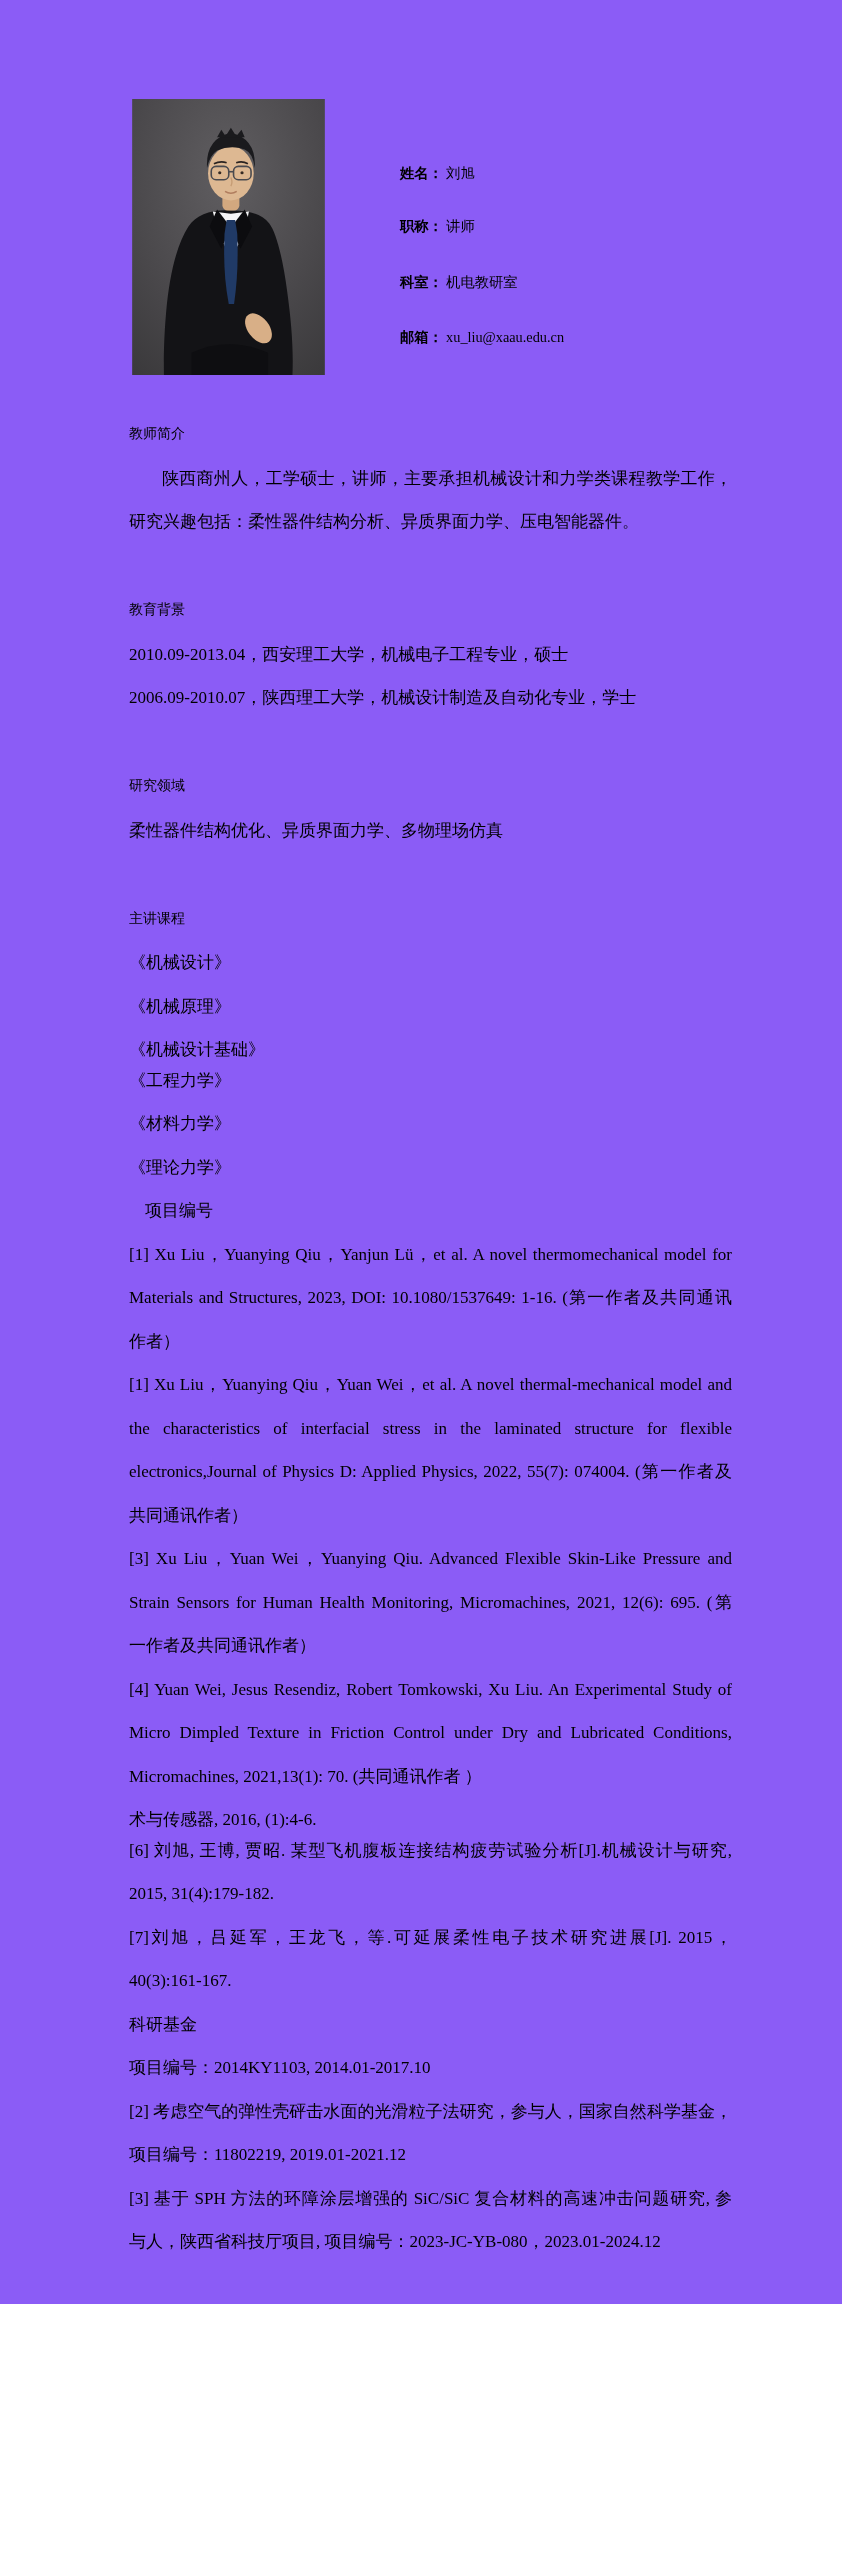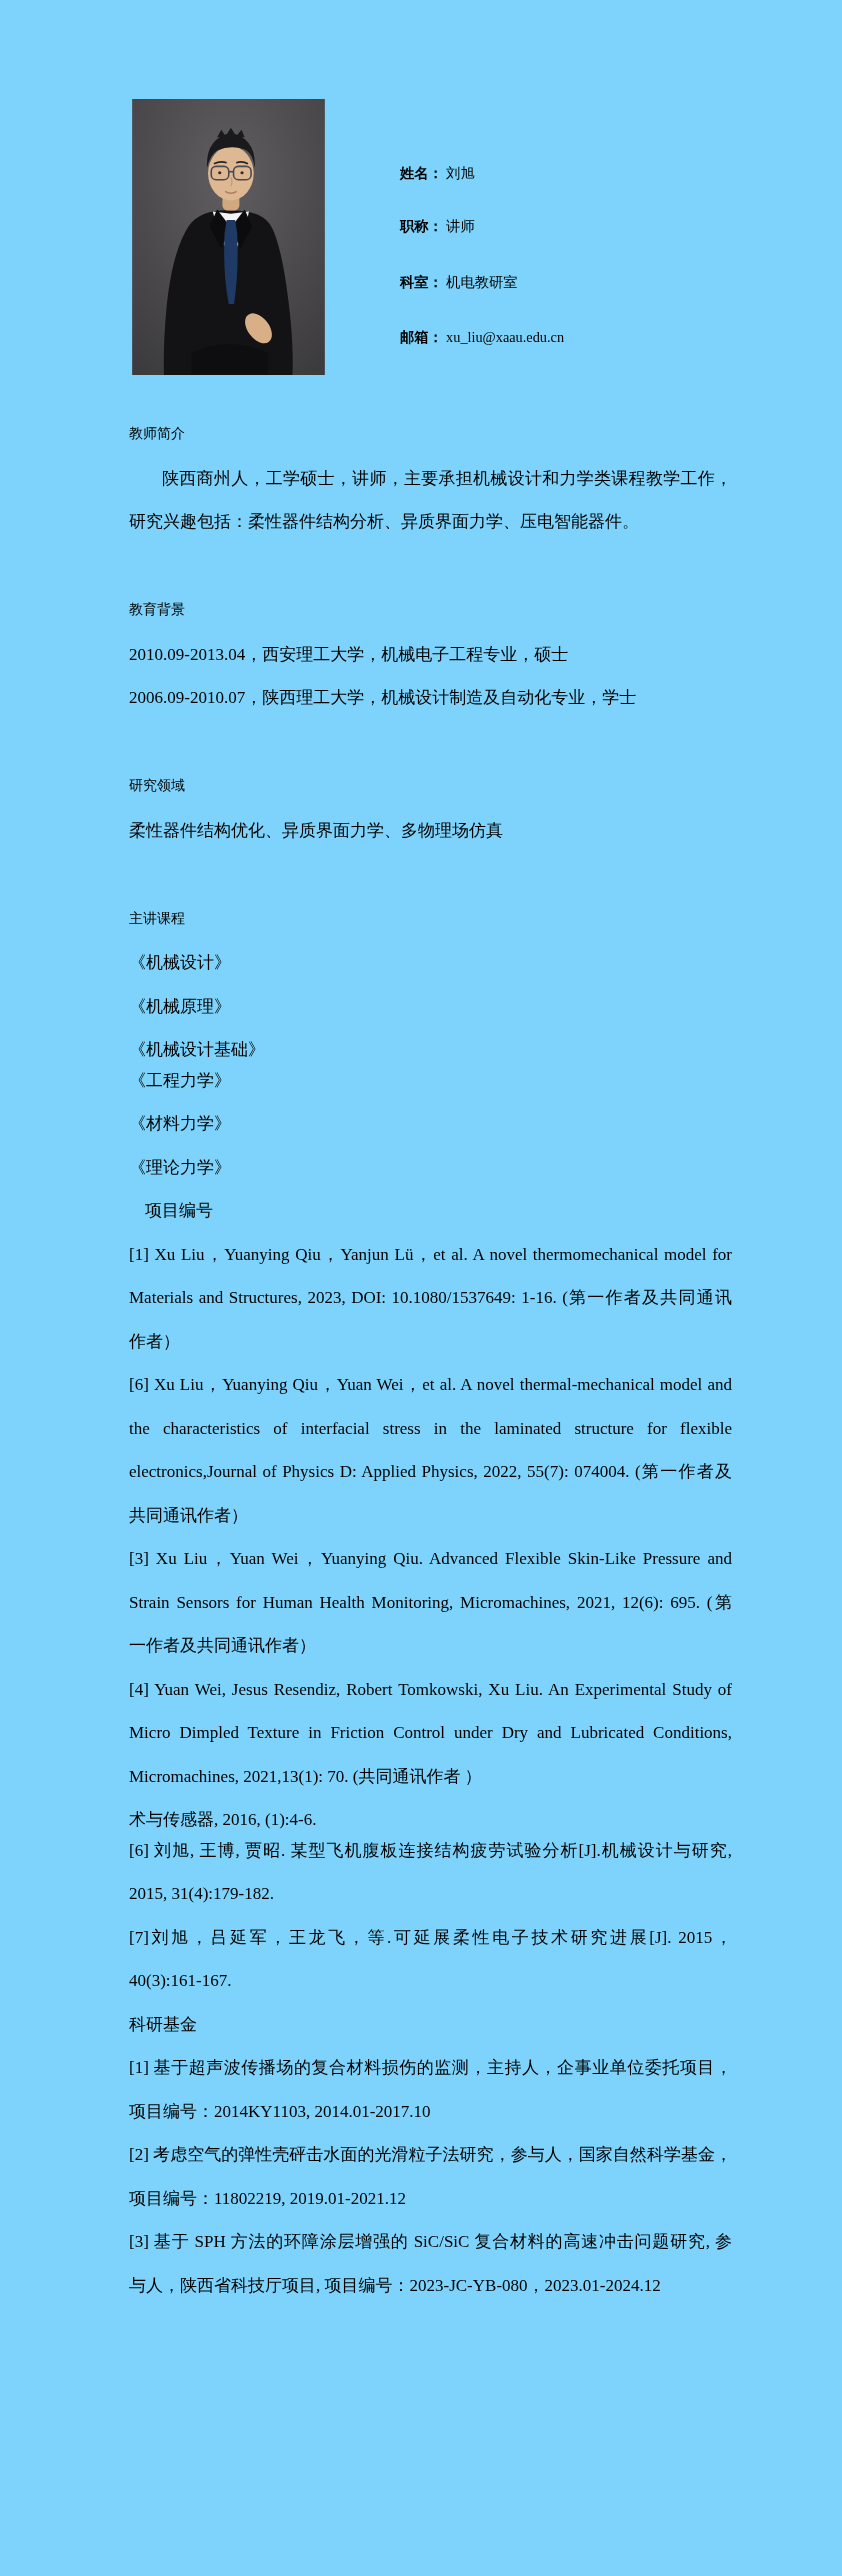--- a/index.html
+++ b/index.html
@@ -1,19 +1,19 @@
 <!DOCTYPE html>
 <html style="font-size:8.5px"><head>
 <meta charset="utf-8">
 <style>
   html,body{margin:0;padding:0;background:#ffffff;}
   .page{
     position:relative;
-    width:842px;height:2576px;
-    background:#7dd3fc;color:#000;
+    width:842px;height:2304px;
+    background:#8b5cf6;color:#000;
     font-family:"Liberation Serif","DejaVu Serif",serif;
     overflow:hidden;box-sizing:border-box;
     padding:99px 110px 0 129px;
   }
   .hero{position:relative;height:276px;}
   .photo{
     position:absolute;left:3.2px;top:0;width:193px;height:276px;
     overflow:hidden;
   }
   .info{position:absolute;left:271px;top:0;right:0;height:276px;}
@@ -111,37 +111,36 @@
       <div class="ln">《机械设计》</div>
       <div class="ln">《机械原理》</div>
       <div class="ln">《机械设计基础》</div>
       <div class="ln tight">《工程力学》</div>
       <div class="ln">《材料力学》</div>
       <div class="ln">《理论力学》</div>
       <div class="ln ind1">项目编号</div>
       <div class="ln j">[1] Xu Liu，Yuanying Qiu，Yanjun Lü，et al. A novel thermomechanical model for</div>
       <div class="ln j">Materials and Structures, 2023, DOI: 10.1080/1537649: 1-16. (第一作者及共同通讯</div>
       <div class="ln">作者）</div>
-      <div class="ln j">[6] Xu Liu，Yuanying Qiu，Yuan Wei，et al. A novel thermal-mechanical model and</div>
+      <div class="ln j">[1] Xu Liu，Yuanying Qiu，Yuan Wei，et al. A novel thermal-mechanical model and</div>
       <div class="ln j">the characteristics of interfacial stress in the laminated structure for flexible</div>
       <div class="ln j">electronics,Journal of Physics D: Applied Physics, 2022, 55(7): 074004. (第一作者及</div>
       <div class="ln">共同通讯作者）</div>
       <div class="ln j">[3] Xu Liu，Yuan Wei，Yuanying Qiu. Advanced Flexible Skin-Like Pressure and</div>
       <div class="ln j">Strain Sensors for Human Health Monitoring, Micromachines, 2021, 12(6): 695. (第</div>
       <div class="ln">一作者及共同通讯作者）</div>
       <div class="ln j">[4] Yuan Wei, Jesus Resendiz, Robert Tomkowski, Xu Liu. An Experimental Study of</div>
       <div class="ln j">Micro Dimpled Texture in Friction Control under Dry and Lubricated Conditions,</div>
       <div class="ln">Micromachines, 2021,13(1): 70. (共同通讯作者 ）</div>
       <div class="ln">术与传感器, 2016, (1):4-6.</div>
       <div class="ln j tight">[6] 刘旭, 王博, 贾昭. 某型飞机腹板连接结构疲劳试验分析[J].机械设计与研究,</div>
       <div class="ln">2015, 31(4):179-182.</div>
       <div class="ln j">[7]刘旭，吕延军，王龙飞，等.可延展柔性电子技术研究进展[J]. 2015，</div>
       <div class="ln">40(3):161-167.</div>
       <div class="ln">科研基金</div>
-      <div class="ln j">[1] 基于超声波传播场的复合材料损伤的监测，主持人，企事业单位委托项目，</div>
       <div class="ln">项目编号：2014KY1103, 2014.01-2017.10</div>
       <div class="ln j">[2] 考虑空气的弹性壳砰击水面的光滑粒子法研究，参与人，国家自然科学基金，</div>
       <div class="ln">项目编号：11802219, 2019.01-2021.12</div>
       <div class="ln j">[3] 基于 SPH 方法的环障涂层增强的 SiC/SiC 复合材料的高速冲击问题研究, 参</div>
       <div class="ln">与人，陕西省科技厅项目, 项目编号：2023-JC-YB-080，2023.01-2024.12</div>
     </div>
 
 </div>
 
 

